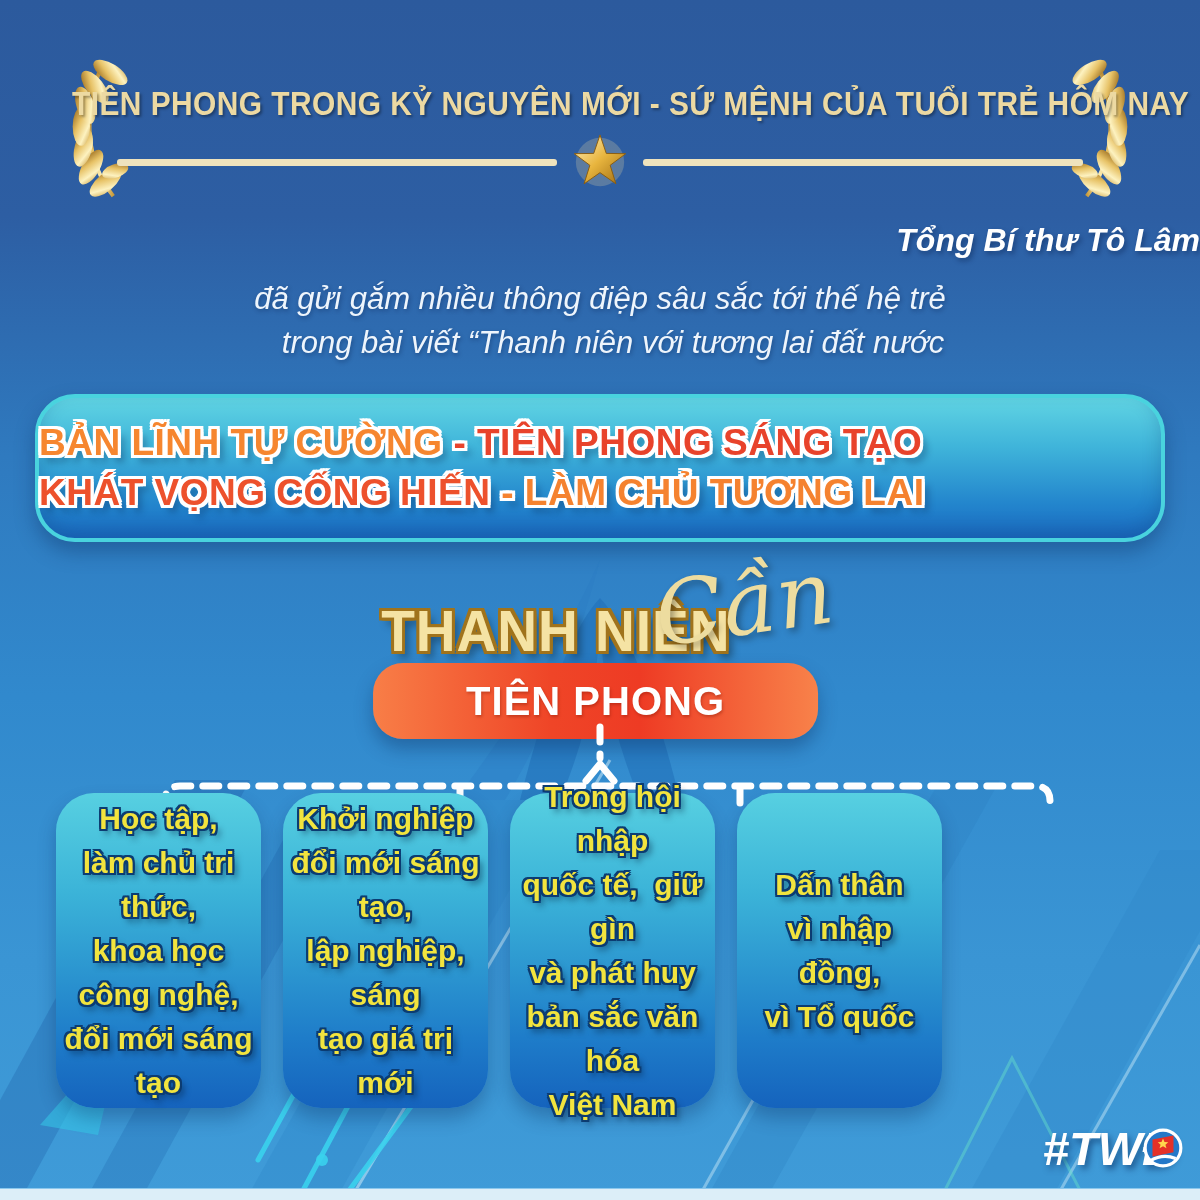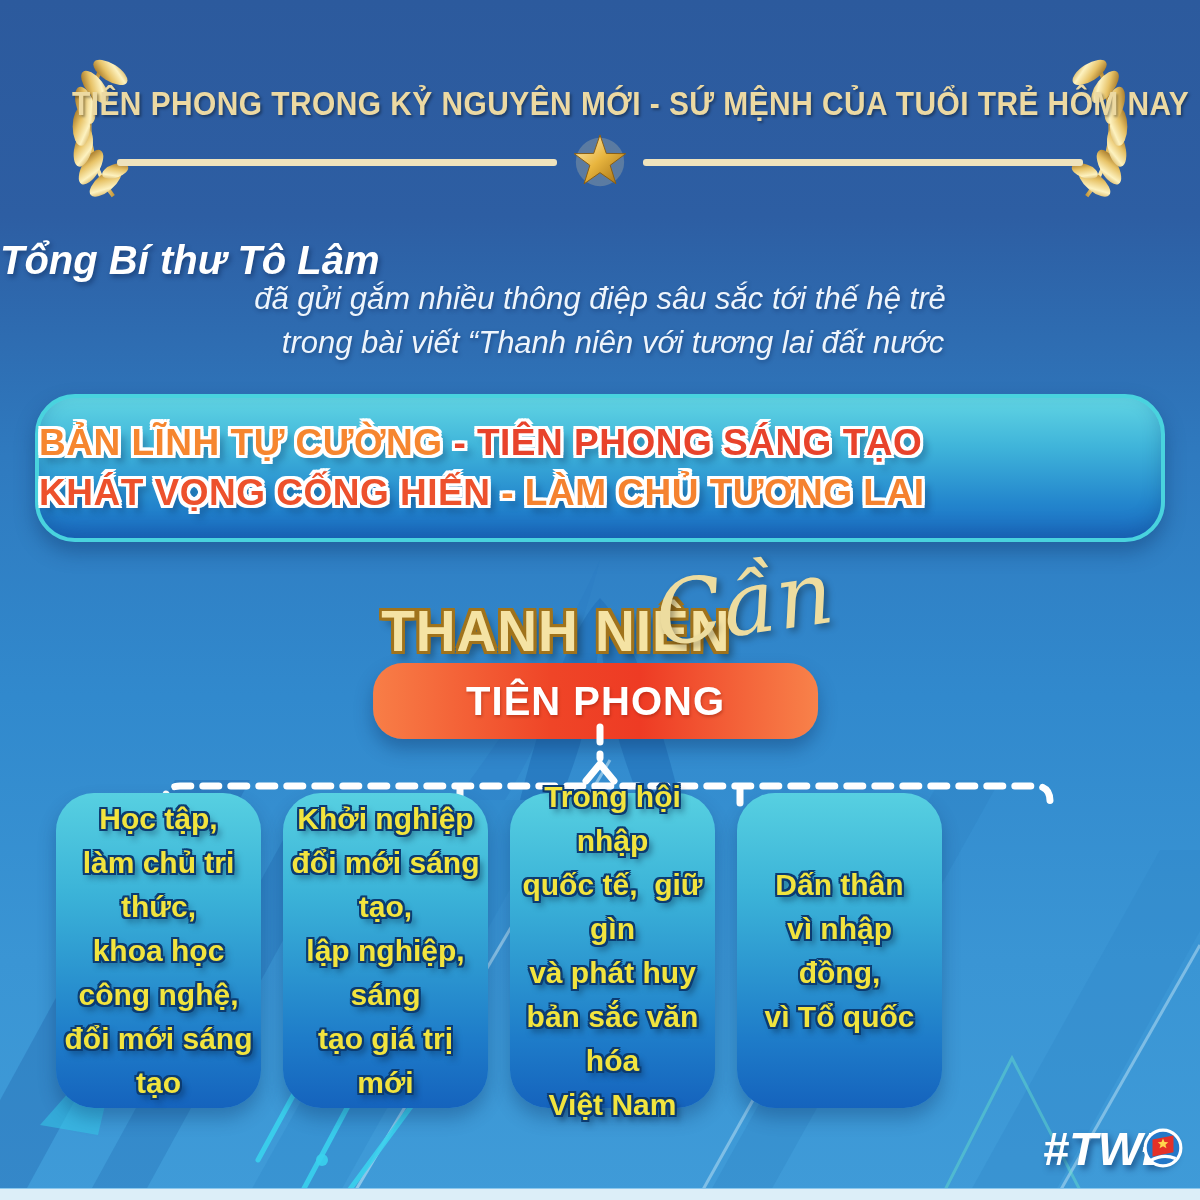--- a/index.html
+++ b/index.html
@@ -22,22 +22,22 @@
     text-shadow:2px 2px 3px rgba(0,0,0,.35);
     white-space:nowrap;
   }
   .divider{position:absolute;top:132px;left:0;right:0;height:60px;
     display:flex;align-items:center;justify-content:center;gap:14px;}
   .divider .bar{width:440px;height:7px;background:#efe3bd;border-radius:3px;}
   .divider .star{width:58px;height:58px;}
 
   
   .author{
-    position:absolute;top:238px;left:0;right:0;text-align:left;
-    font-size:40px;font-weight:bold;font-style:italic;color:#ffffff;
+    position:absolute;top:222px;left:0;right:0;text-align:right;
+    font-size:32px;font-weight:bold;font-style:italic;color:#ffffff;
     text-shadow:2px 3px 5px rgba(0,20,60,.4);
   }
   .intro-line{
     position:absolute;left:0;right:0;text-align:center;
     font-size:31px;font-style:italic;color:#eef5fc;
     text-shadow:1px 2px 4px rgba(0,20,60,.35);
   }
   .intro-1{top:281px;}
   .intro-2{top:325px;padding-left:26px;}
 

